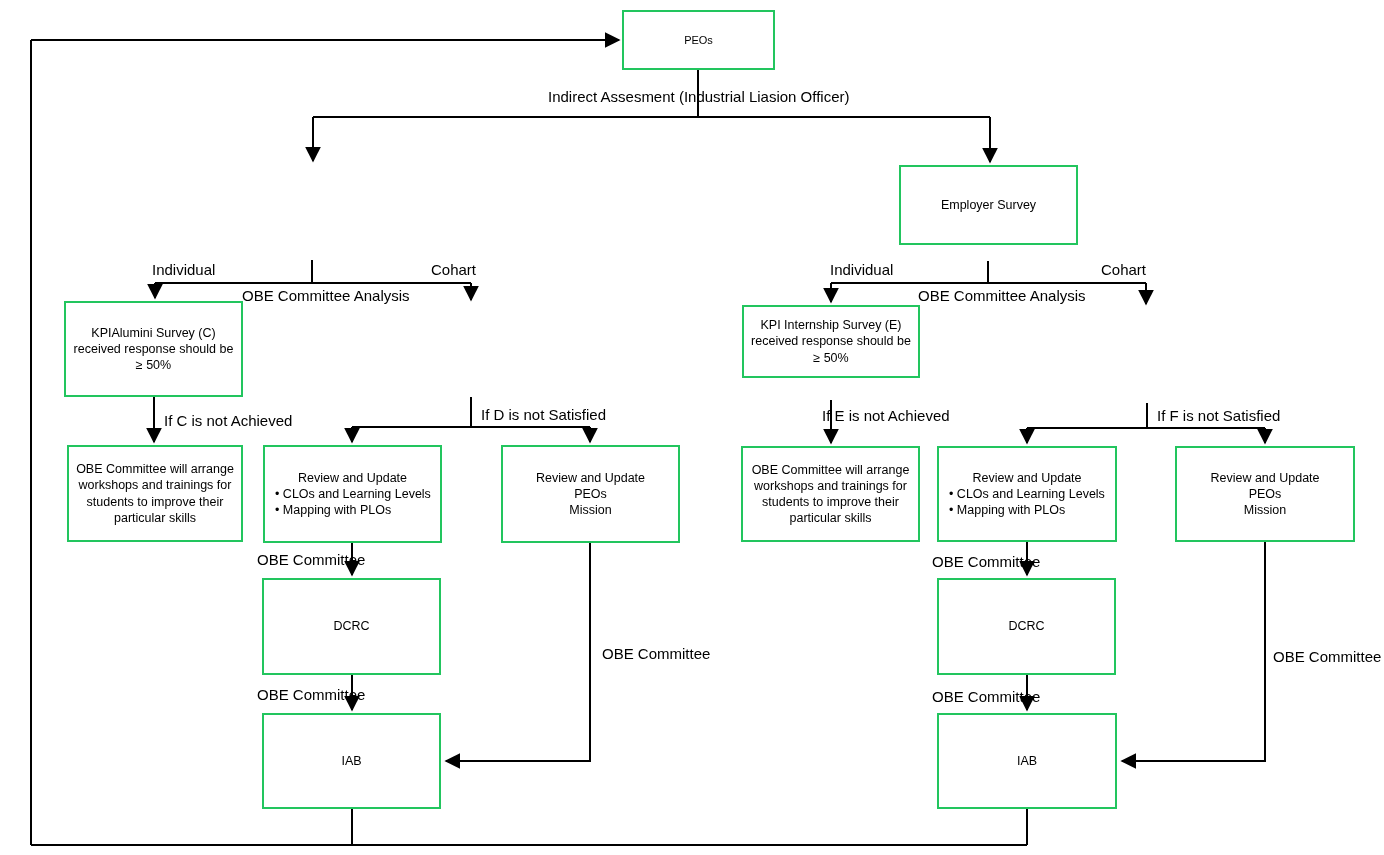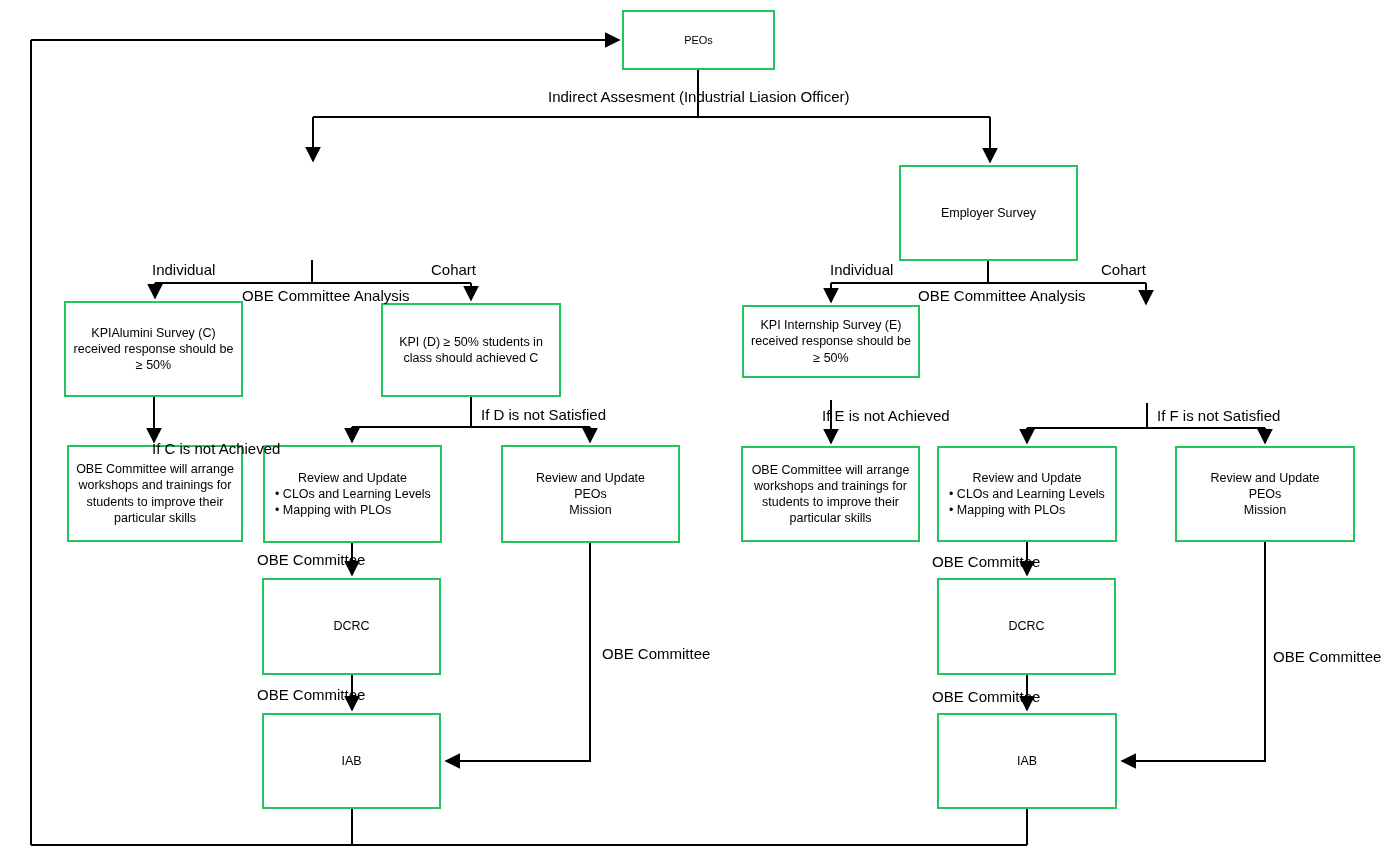--- a/index.html
+++ b/index.html
@@ -96,31 +96,28 @@
       <polyline points="31,845 31,40"></polyline>
       <polyline points="31,40 619,40" marker-end="url(#ah)"></polyline>
     </g>
   </svg>
 
   <div class="box small-text" style="left:622px;top:10px;width:153px;height:60px;">
     <span>PEOs</span>
   </div>
 
 
-  <div class="box" style="left:899px;top:165px;width:179px;height:96px;">
+  <div class="box" style="left:899px;top:165px;width:179px;height:80px;">
     <span>Employer Survey</span>
   </div>
 
   <div class="box" style="left:64px;top:301px;width:179px;height:96px;">
     <span>KPIAlumini Survey (C) received response should be ≥ 50%</span>
   </div>
 
-  <div class="box" style="left:381px;top:303px;width:180px;height:94px;">
-    <span>KPI (D) ≥ 50% students in class should achieved C</span>
-  </div>
 
   <div class="box" style="left:742px;top:305px;width:178px;height:73px;">
     <span>KPI Internship Survey (E) received response should be ≥ 50%</span>
   </div>
 
 
   <div class="box" style="left:67px;top:445px;width:176px;height:97px;">
     <span>OBE Committee will arrange workshops and trainings for students to improve their particular skills</span>
   </div>
 
@@ -175,21 +172,21 @@
   <div class="lbl center" style="left:548px;top:88px;width:300px;">Indirect Assesment (Industrial Liasion Officer)</div>
 
   <div class="lbl" style="left:152px;top:261px;">Individual</div>
   <div class="lbl" style="left:431px;top:261px;">Cohart</div>
   <div class="lbl center" style="left:242px;top:287px;width:140px;">OBE Committee Analysis</div>
 
   <div class="lbl" style="left:830px;top:261px;">Individual</div>
   <div class="lbl" style="left:1101px;top:261px;">Cohart</div>
   <div class="lbl center" style="left:918px;top:287px;width:140px;">OBE Committee Analysis</div>
 
-  <div class="lbl" style="left:152px;top:412px;margin-top:28px;">If C is not Achieved</div>
+  <div class="lbl" style="left:164px;top:412px;">If C is not Achieved</div>
   <div class="lbl" style="left:481px;top:406px;">If D is not Satisfied</div>
   <div class="lbl" style="left:808px;top:407px;margin-left:14px;">If E is not Achieved</div>
   <div class="lbl" style="left:1157px;top:407px;">If F is not Satisfied</div>
 
   <div class="lbl" style="left:257px;top:551px;">OBE Committee</div>
   <div class="lbl" style="left:257px;top:686px;">OBE Committee</div>
   <div class="lbl" style="left:602px;top:645px;">OBE Committee</div>
 
   <div class="lbl" style="left:932px;top:553px;">OBE Committee</div>
   <div class="lbl" style="left:932px;top:688px;">OBE Committee</div>

